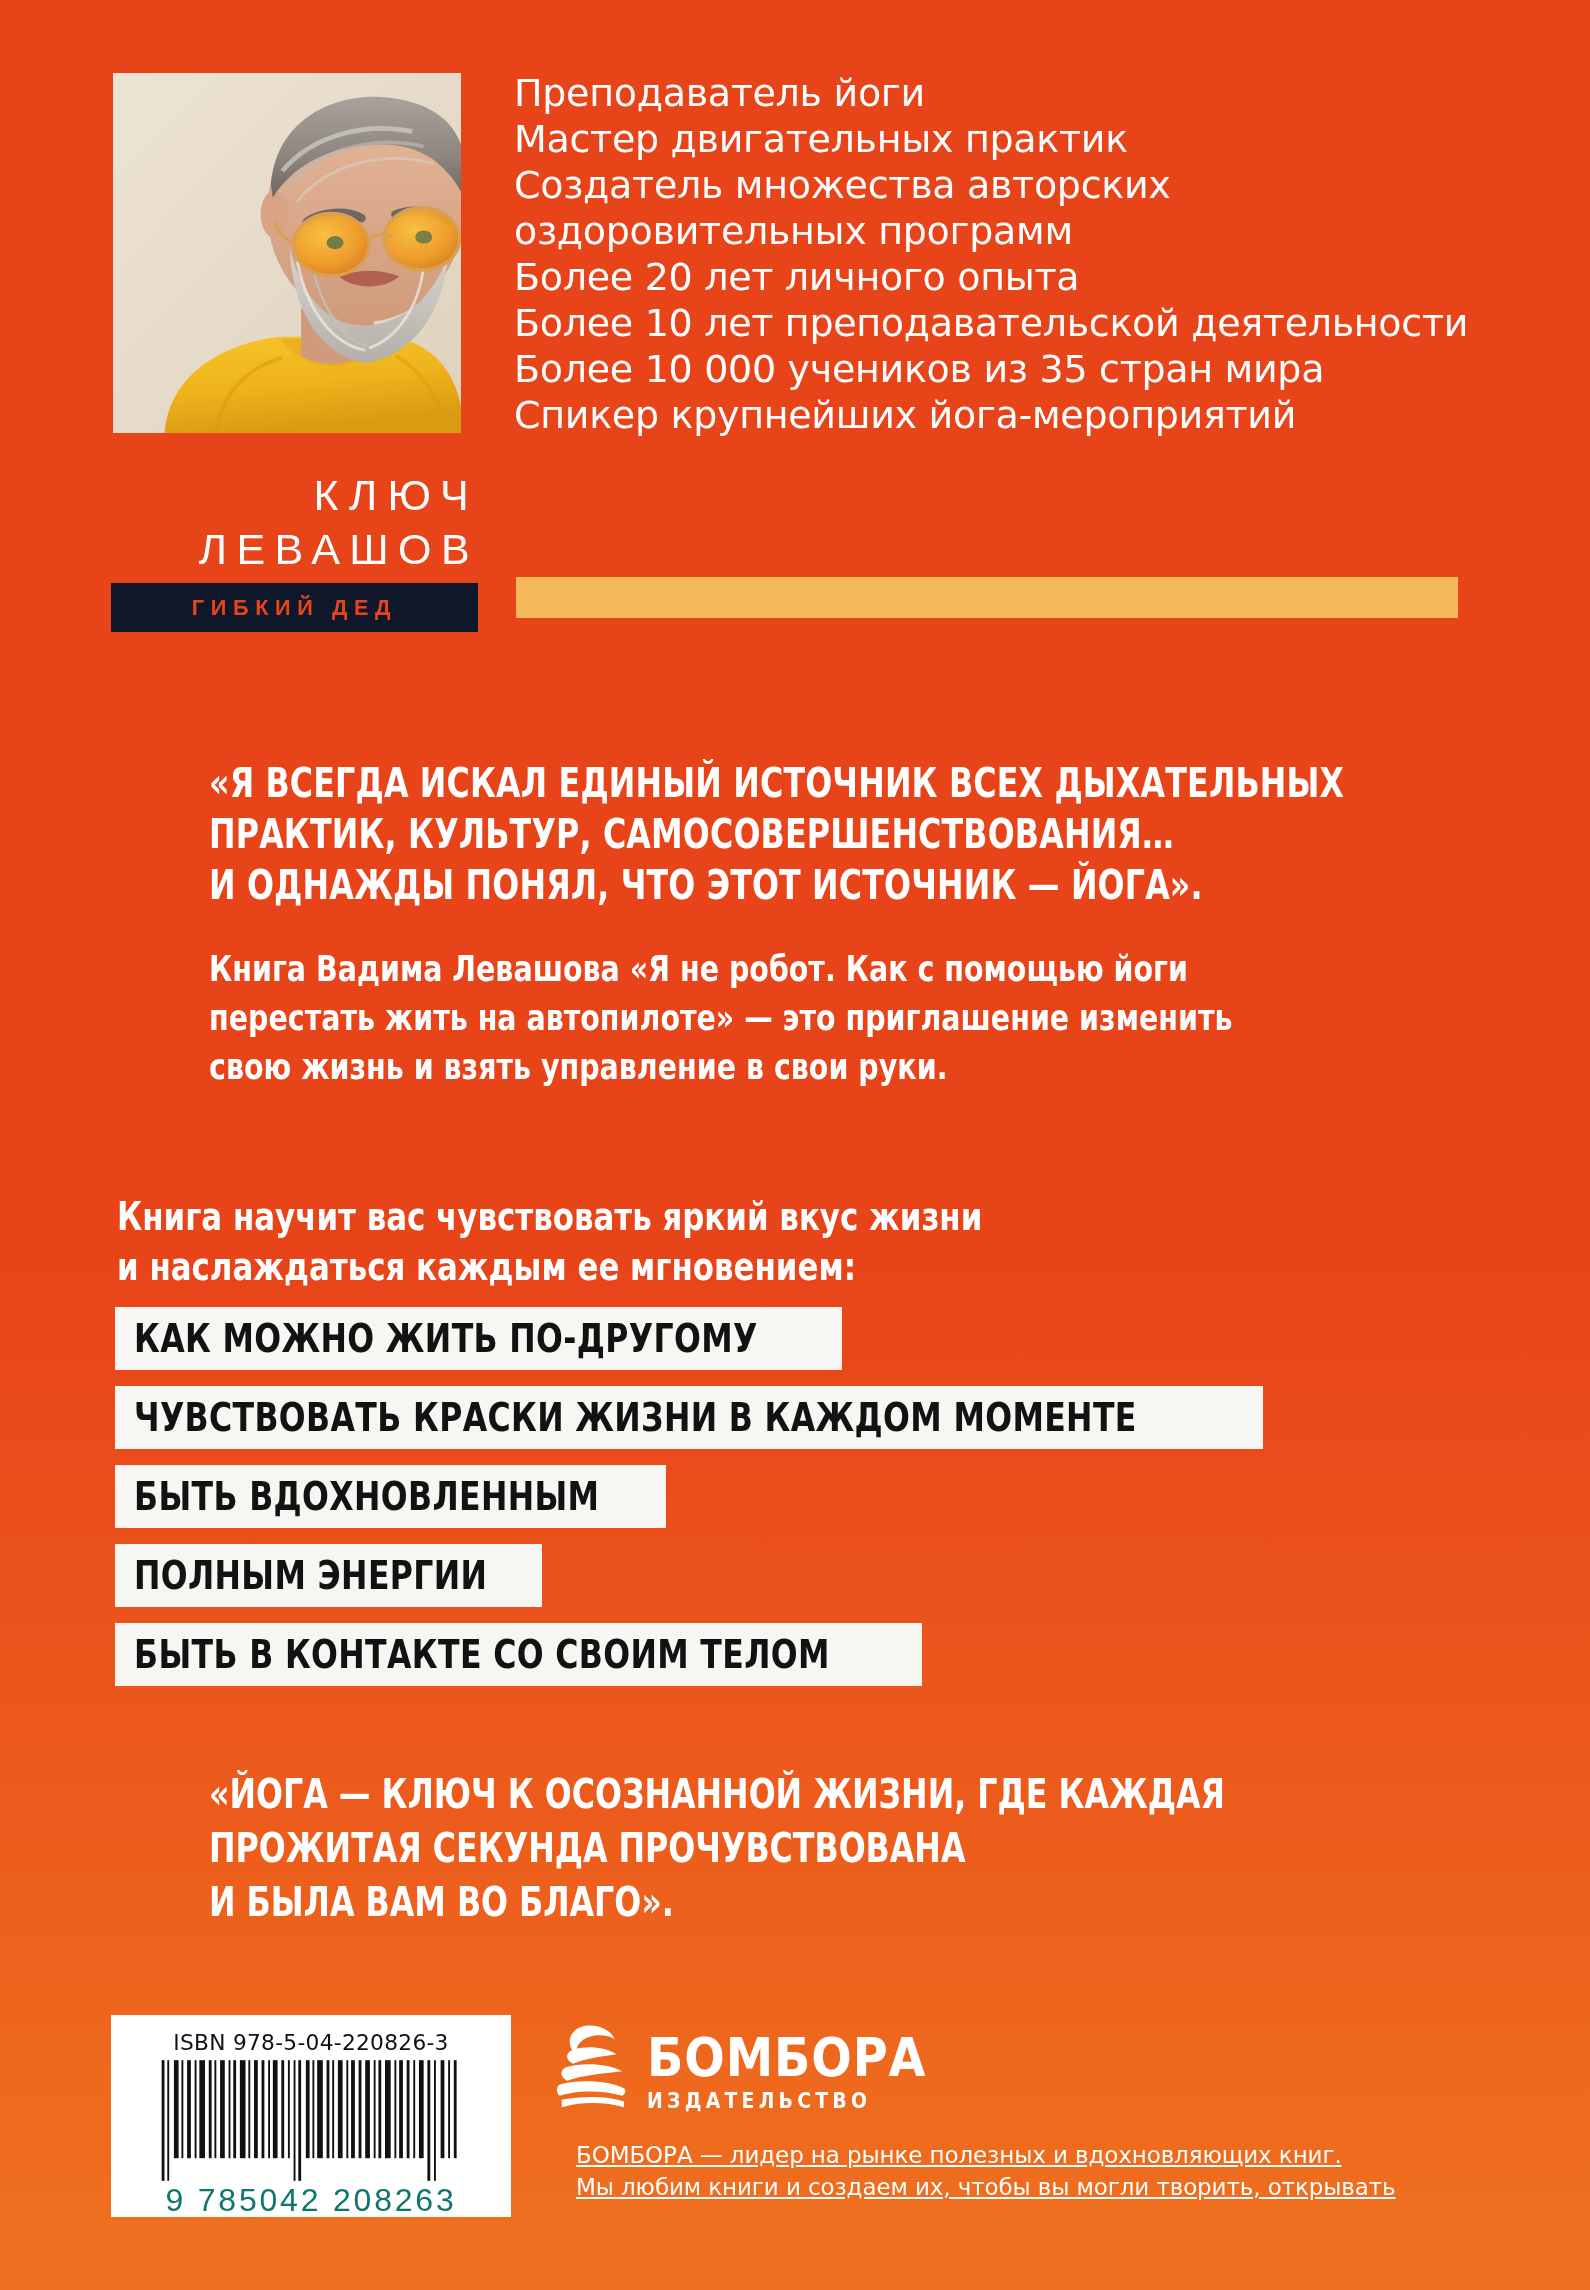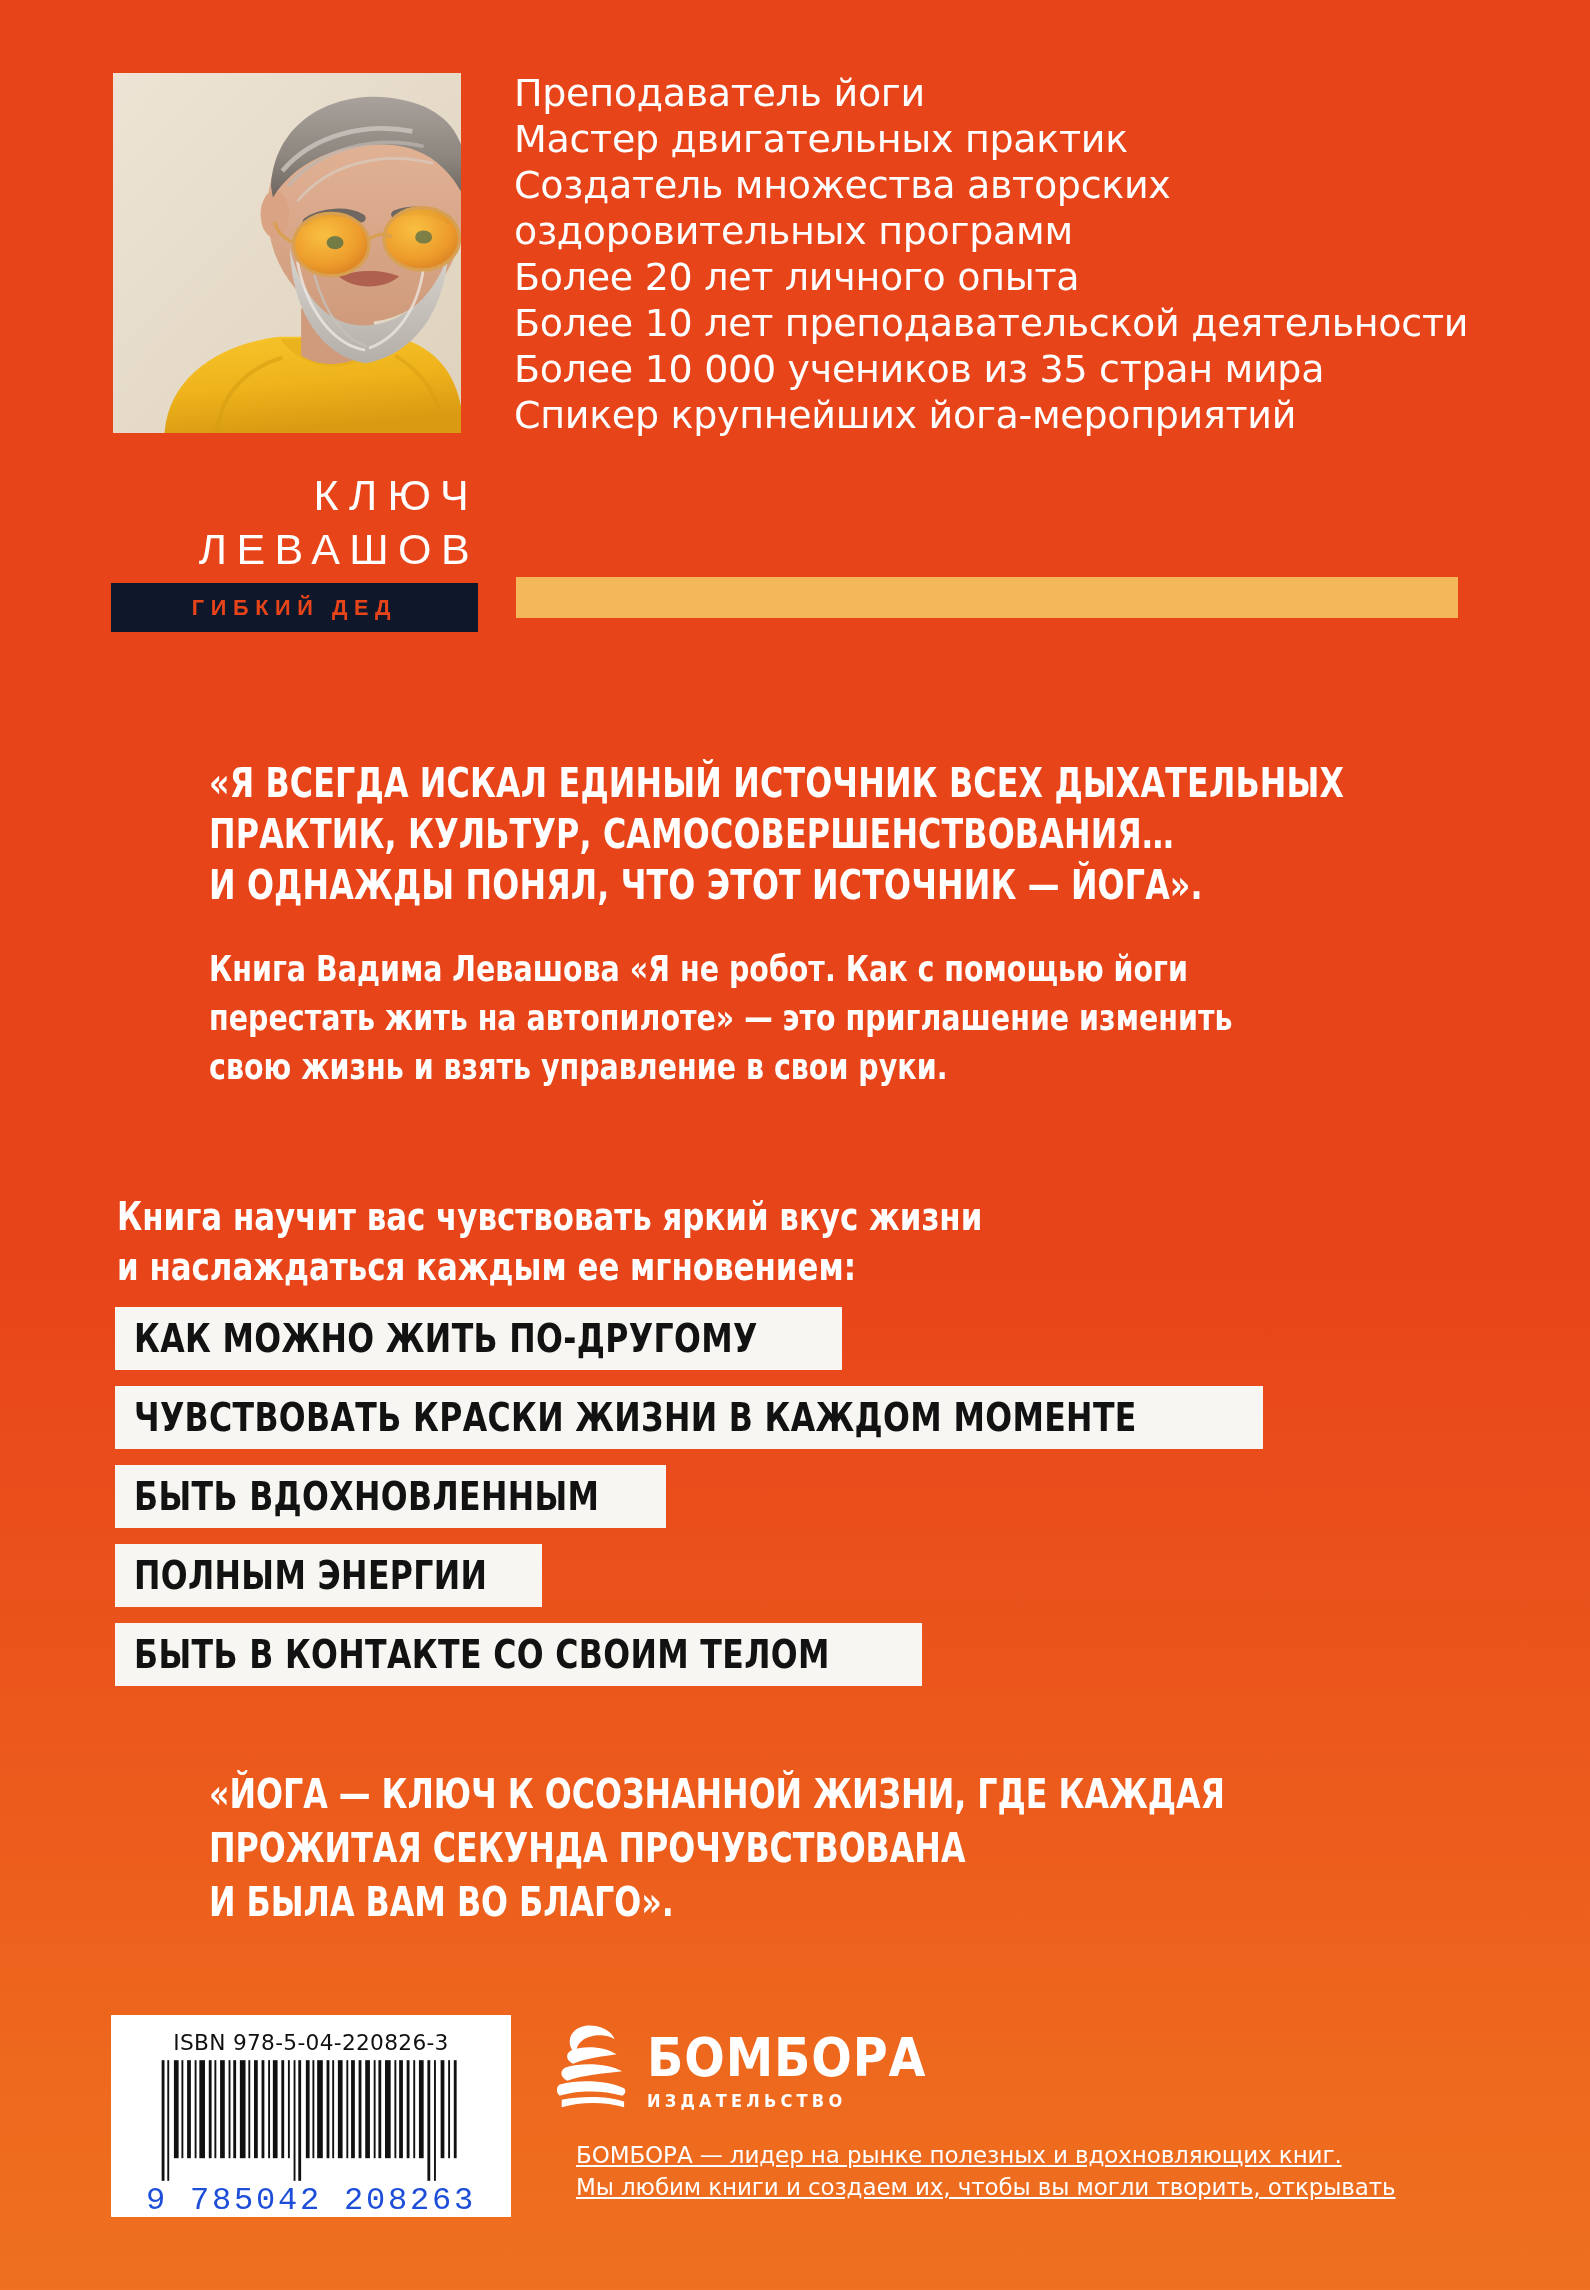--- a/index.html
+++ b/index.html
@@ -198,23 +198,23 @@
   }
   .isbn-text {
     font-family: "DejaVu Sans", "Liberation Sans", sans-serif;
     font-size: 21.7px;
     color: #111;
     letter-spacing: 0.3px;
     margin: 5.6px 0 4.7px 0;
   }
   .barcode-svg { display: block; margin: 0 auto; }
   .barcode-digits {
-    font-family: Liberation Mono, monospace;
+    font-family: Liberation Sans, sans-serif;
     font-size: 32px;
-    color: #1d4ed8;
+    color: #0f766e;
     letter-spacing: 2.8px;
     margin-top: 0.9px;
   }
 
   .publisher {
     position: absolute;
     left: 556px;
     top: 2024px;
     display: flex;
     align-items: flex-start;
@@ -226,21 +226,21 @@
     font-family: "DejaVu Sans Condensed", "Liberation Sans Narrow", "Liberation Sans", sans-serif;
     font-weight: 700;
     font-size: 53px;
     line-height: 55px;
     letter-spacing: 0.9px;
   }
   .pub-sub {
     color: #ffffff;
     font-family: "DejaVu Sans Condensed", "Liberation Sans Narrow", "Liberation Sans", sans-serif;
     font-weight: 700;
-    font-size: 18px;
+    font-size: 21px;
     line-height: 28px;
     letter-spacing: 4.2px;
     margin-top: 2.8px;
   }
   .pub-blurb {
     position: absolute;
     left: 576px;
     top: 2139px;
     width: 772px;
     color: #ffffff;

